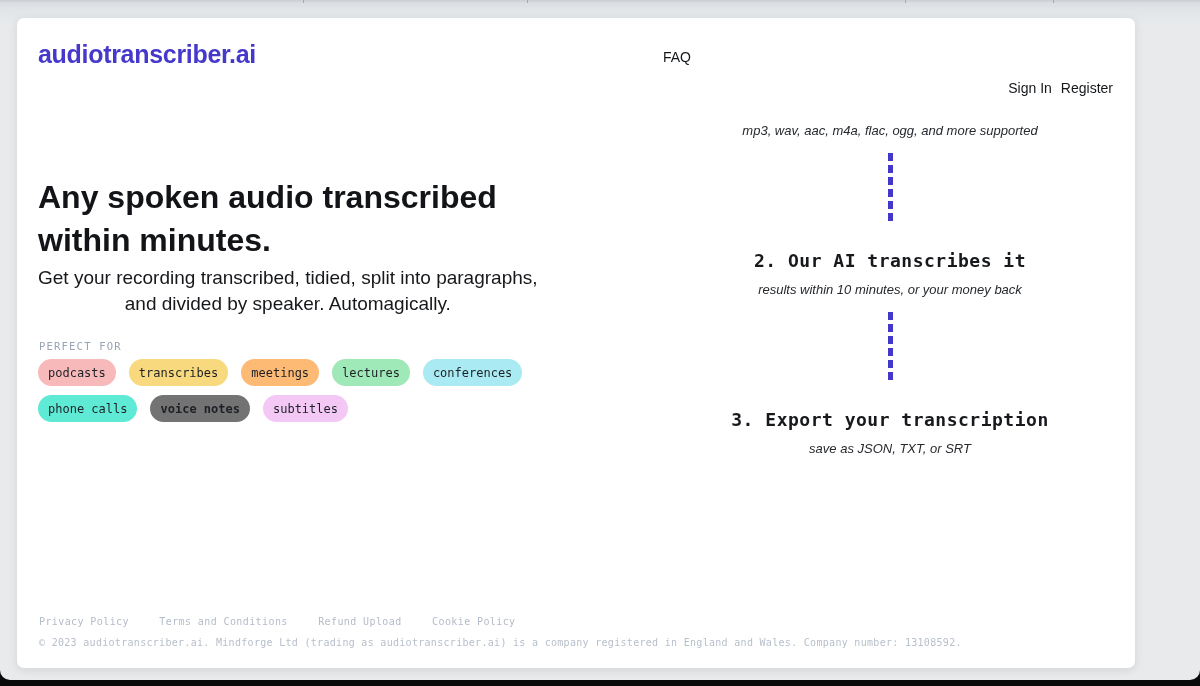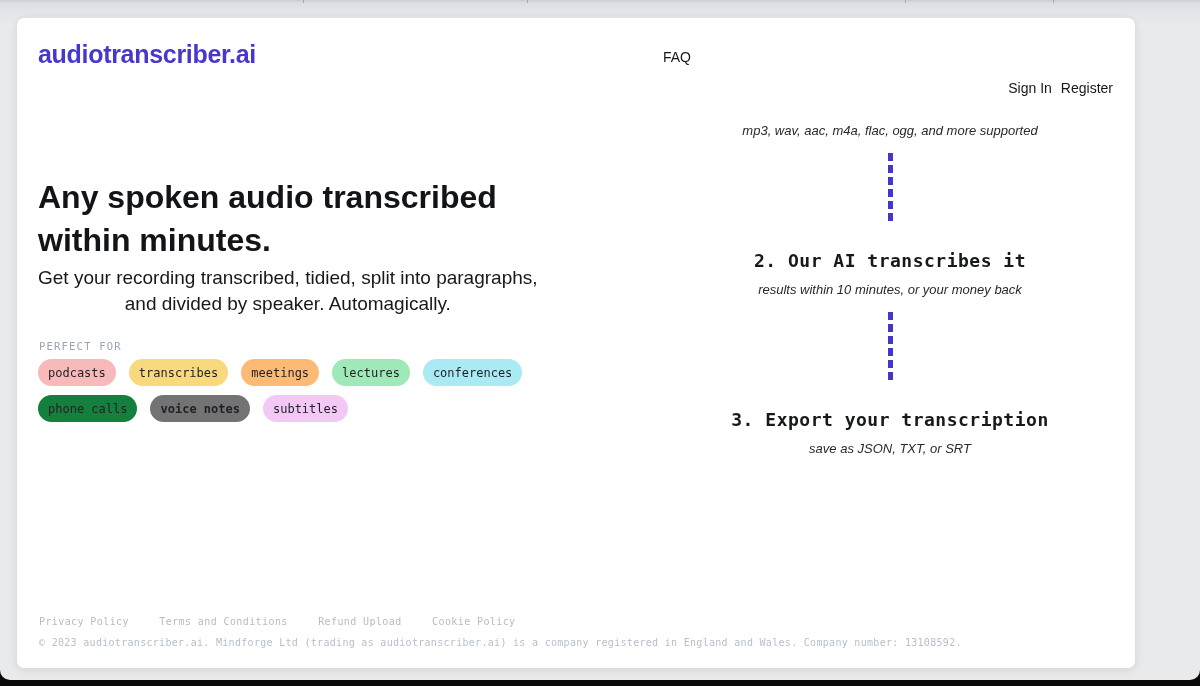--- a/index.html
+++ b/index.html
@@ -118,21 +118,21 @@
     <p class="hero-sub"><span>Get your recording transcribed, tidied, split into paragraphs,</span><br><span>and divided by speaker. Automagically.</span></p>
 
     <div class="perfect-label">PERFECT FOR</div>
 
     <div class="pills">
       <span class="pill" style="background: rgb(248, 185, 186);">podcasts</span>
       <span class="pill" style="background: rgb(248, 217, 125);">transcribes</span>
       <span class="pill" style="background: #fdba74;">meetings</span>
       <span class="pill" style="background: rgb(159, 232, 184);">lectures</span>
       <span class="pill" style="background: rgb(169, 234, 243);">conferences</span>
-      <span class="pill" style="background: #15803d;">phone calls</span>
+      <span class="pill" style="background: #5eead4;">phone calls</span>
       <span class="pill" style="background: #737373; font-weight: bold;">voice notes</span>
       <span class="pill" style="background: rgb(244, 200, 245);">subtitles</span>
     </div>
 
     <div class="steps">
       <div class="step">
         <div class="step-sub">mp3, wav, aac, m4a, flac, ogg, and more supported</div>
         <div class="dashline" style="color: rgb(67, 56, 202);"></div>
       </div>
       <div class="step">

